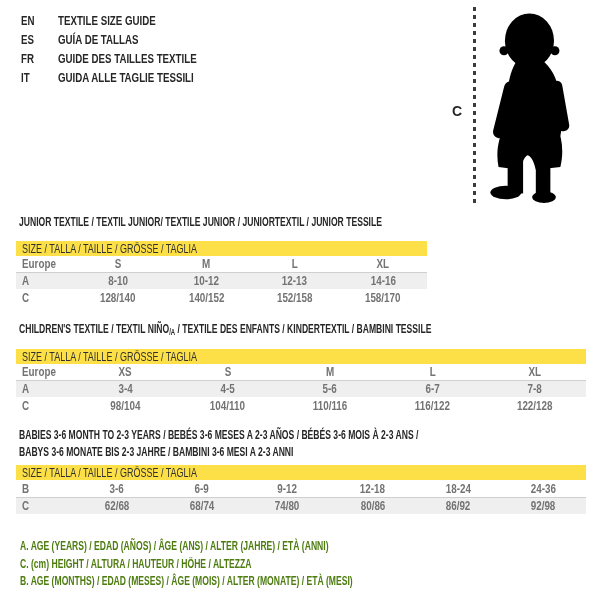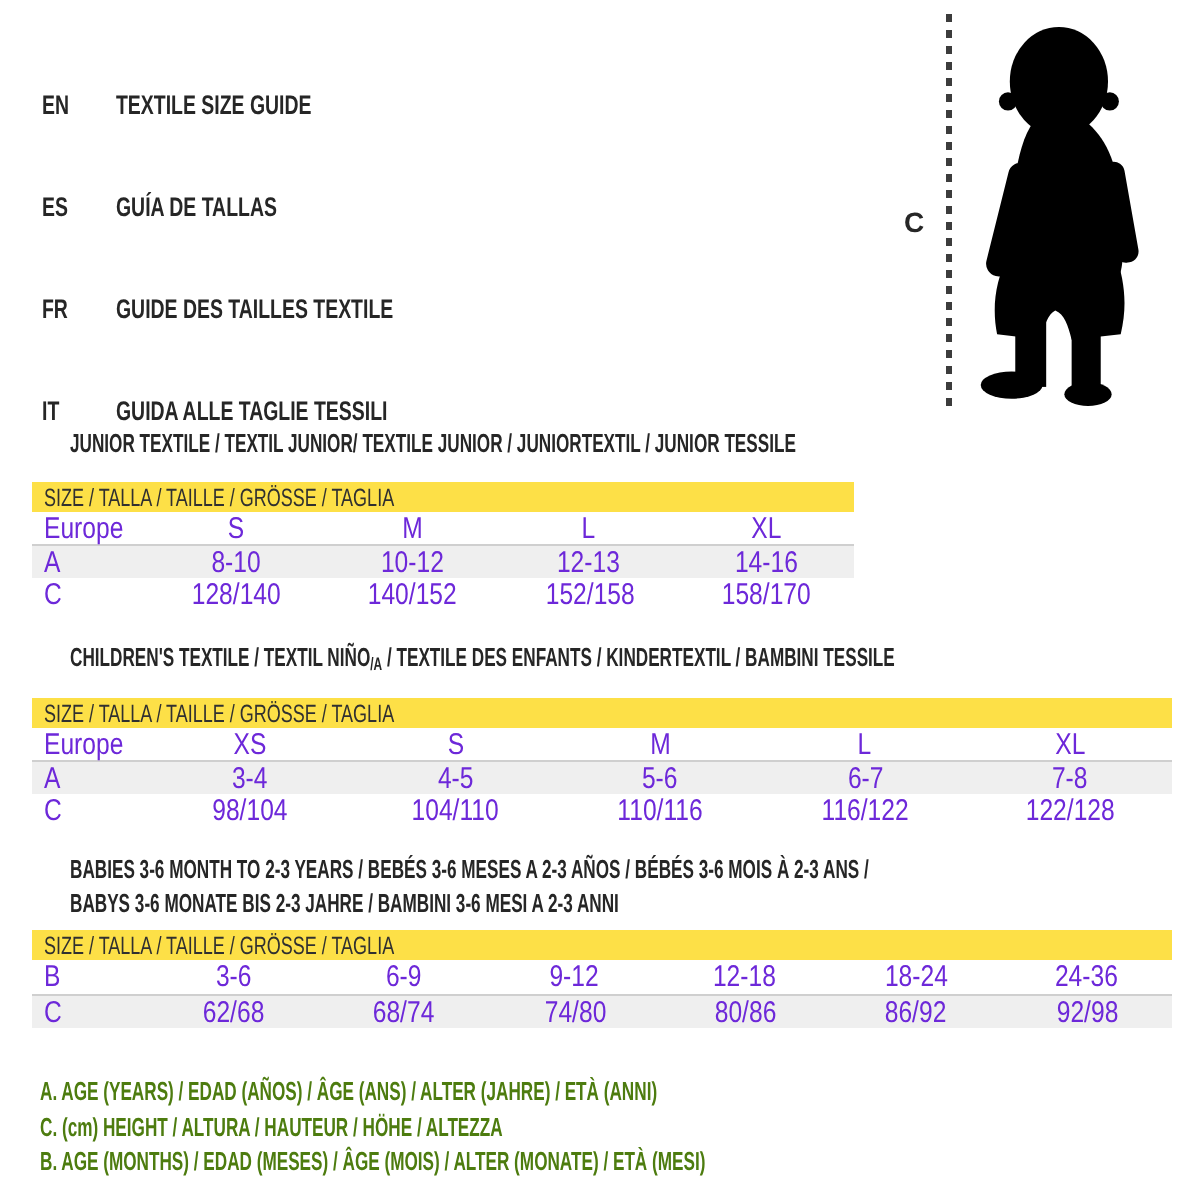--- a/index.html
+++ b/index.html
@@ -11,36 +11,36 @@
   .abs { position:absolute; }
 
   
   .c66 { display:inline-block; transform:scaleX(.66); transform-origin:0 50%; white-space:nowrap; }
   .c72 { display:inline-block; transform:scaleX(.72); transform-origin:0 50%; white-space:nowrap; }
   .c82l { display:inline-block; transform:scaleX(.82); transform-origin:0 50%; white-space:nowrap; }
   .c82c { display:inline-block; transform:scaleX(.82); transform-origin:50% 50%; white-space:nowrap; }
 
   
   .langs { left:21px; top:11px; }
-  .lang-row { display:flex; height:19px; align-items:center; font-weight:bold; font-size:13.5px; color:#262626;margin-top:32px; }
+  .lang-row { display:flex; height:19px; align-items:center; font-weight:bold; font-size:13.5px; color:#262626; }
   .lang-code { width:37px; flex:0 0 37px; }
 
   
   .dash-line { left:473px; top:7px; width:3px; height:198px;
     background:repeating-linear-gradient(to bottom,#3c3c3c 0 4px,transparent 4px 8px); }
   .height-label { left:452px; top:103px; font-weight:bold; font-size:14px; color:#262626; }
 
   
-  .sec-title { font-weight:bold; font-size:13px; color:#262626; line-height:15px;margin-left:16px; }
+  .sec-title { font-weight:bold; font-size:13px; color:#262626; line-height:15px; }
 
   
   .stable { position:absolute; left:16px; }
   .thead { height:15px; background:#fde047; display:flex; align-items:center;
     padding-left:6px; font-size:12.5px; color:#303030; }
-  .trow { display:grid; grid-template-columns:var(--cols); align-items:center; font-size:15px; color:#6d28d9; }
+  .trow { display:grid; grid-template-columns:var(--cols); align-items:center; font-size:12px; color:#737373;font-weight:bold; }
   .trow .lbl { padding-left:6px; text-align:left; }
   .trow .val { text-align:center; }
   .h16 { height:16px; }
   .h17 { height:17px; }
   .stripe { background:#efefef; border-top:1px solid #cfcfcf; }
 
   
   .legend { left:20px; top:537px; font-weight:bold; font-size:13px; color:#4d7c0f; }
   .legend-line { height:17.5px; line-height:17.5px; }
 

